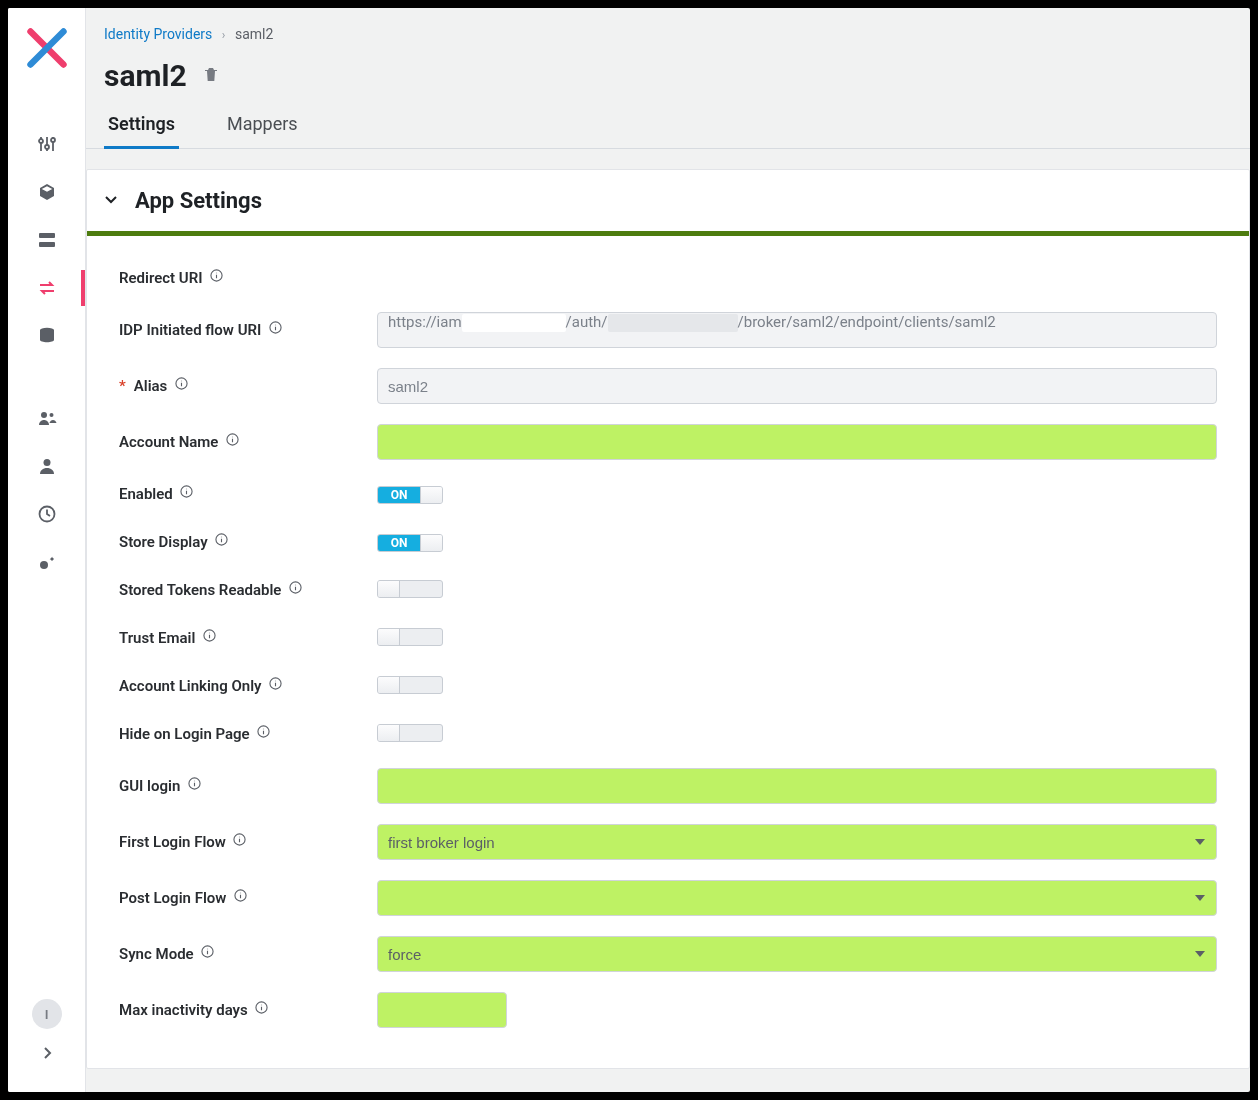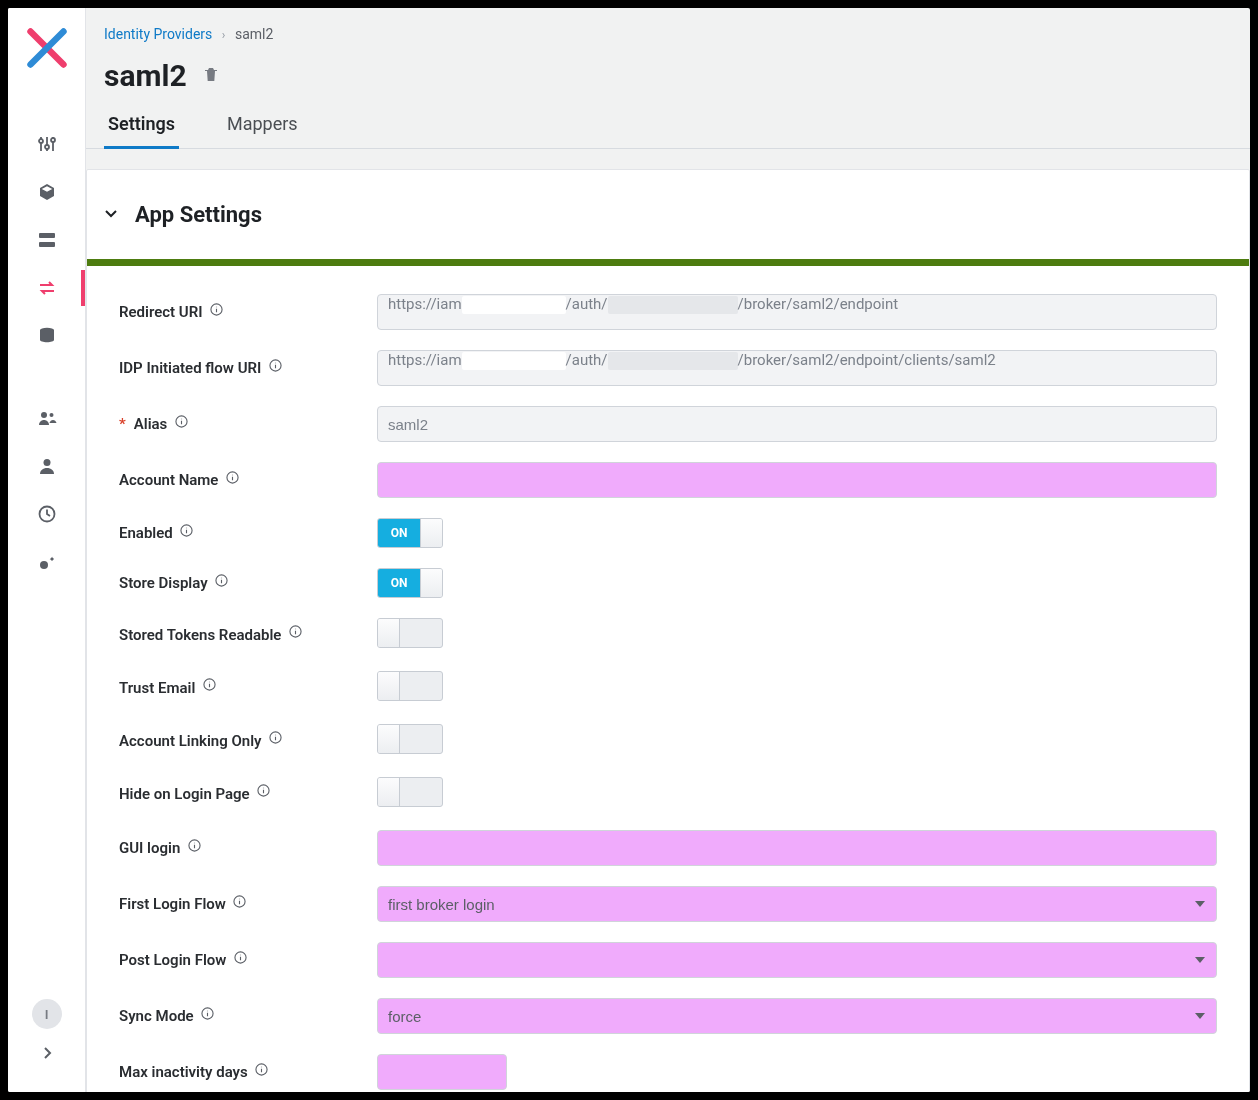--- a/index.html
+++ b/index.html
@@ -104,22 +104,22 @@
 }
 
 .panel {
   background:#fff;
   border:1px solid #e2e4e8;
   border-radius:2px;
   margin: 20px 0 0 0;
 }
 .panel-header {
   display:flex; align-items:center; gap:16px;
-  padding: 32px 16px;
-  border-bottom:7px solid #4d7c0f;
+  padding: 18px 16px;
+  border-bottom:5px solid #4d7c0f;
 }
 .panel-header h2 { font-size:22px; font-weight:700; color:#1e2125; }
 .collapse-icn { color:#1e2125; }
 
 .form { padding: 18px 32px 30px 32px; }
 .row {
   display:flex;
   align-items:center;
   padding: 10px 0;
   min-height:48px;
@@ -144,21 +144,21 @@
 .ctrl { flex:1; }
 
 .ro-input, .txt-input, .sel-input, .link-box {
   width:100%;
   height:36px;
   border:1px solid #d0d4da;
   border-radius:4px;
   padding: 0 10px;
   font-size:15px;
   color:#5b5f66;
-  background:#f0abfc;
+  background:#bef264;
 }
 .ro-input { background:#f2f3f5; color:#7b818a; cursor:default; }
 .sel-input { appearance:none; background-image:none; position:relative; }
 .sel-wrap { position:relative; }
 .sel-wrap::after {
   content:"";
   position:absolute;
   right:12px; top:50%;
   width:0;height:0;
   border-left:5px solid transparent;
@@ -169,21 +169,21 @@
 }
 .link-box {
   display:flex; align-items:center;
   color:#2a2d31;
 }
 .narrow { max-width:130px; }
 
 
 .toggle {
   display:inline-flex;
-  width:66px; height:30px;
+  width:66px; height:18px;
   border:1px solid #c7ccd3;
   border-radius:3px;
   overflow:hidden;
   background:#eceef1;
   cursor:pointer;
   font-size:12px;
   font-weight:700;
   align-items:stretch;
 }
 .toggle .tlabel {
@@ -331,25 +331,20 @@
         <div class="row">
           <div class="lbl">
               <span>Redirect URI</span>
               <span class="info-icn">
                 <svg width="13" height="13" viewBox="0 0 14 14" fill="none" stroke="currentColor" stroke-width="1.2">
                   <circle cx="7" cy="7" r="6"></circle>
                   <path d="M7 6.2V10M7 4v.5"></path>
                 </svg>
               </span>
             </div>
-          <div class="ctrl">
-            <div class="ro-input">
-              <span>https://iam</span><span class="redact" style="width:104px"></span><span>/auth/</span><span class="redact gray" style="width:130px"></span><span>/broker/saml2/endpoint</span>
-            </div>
-          </div>
         </div>
 
         <div class="row">
           <div class="lbl">
               <span>IDP Initiated flow URI</span>
               <span class="info-icn">
                 <svg width="13" height="13" viewBox="0 0 14 14" fill="none" stroke="currentColor" stroke-width="1.2">
                   <circle cx="7" cy="7" r="6"></circle>
                   <path d="M7 6.2V10M7 4v.5"></path>
                 </svg>

